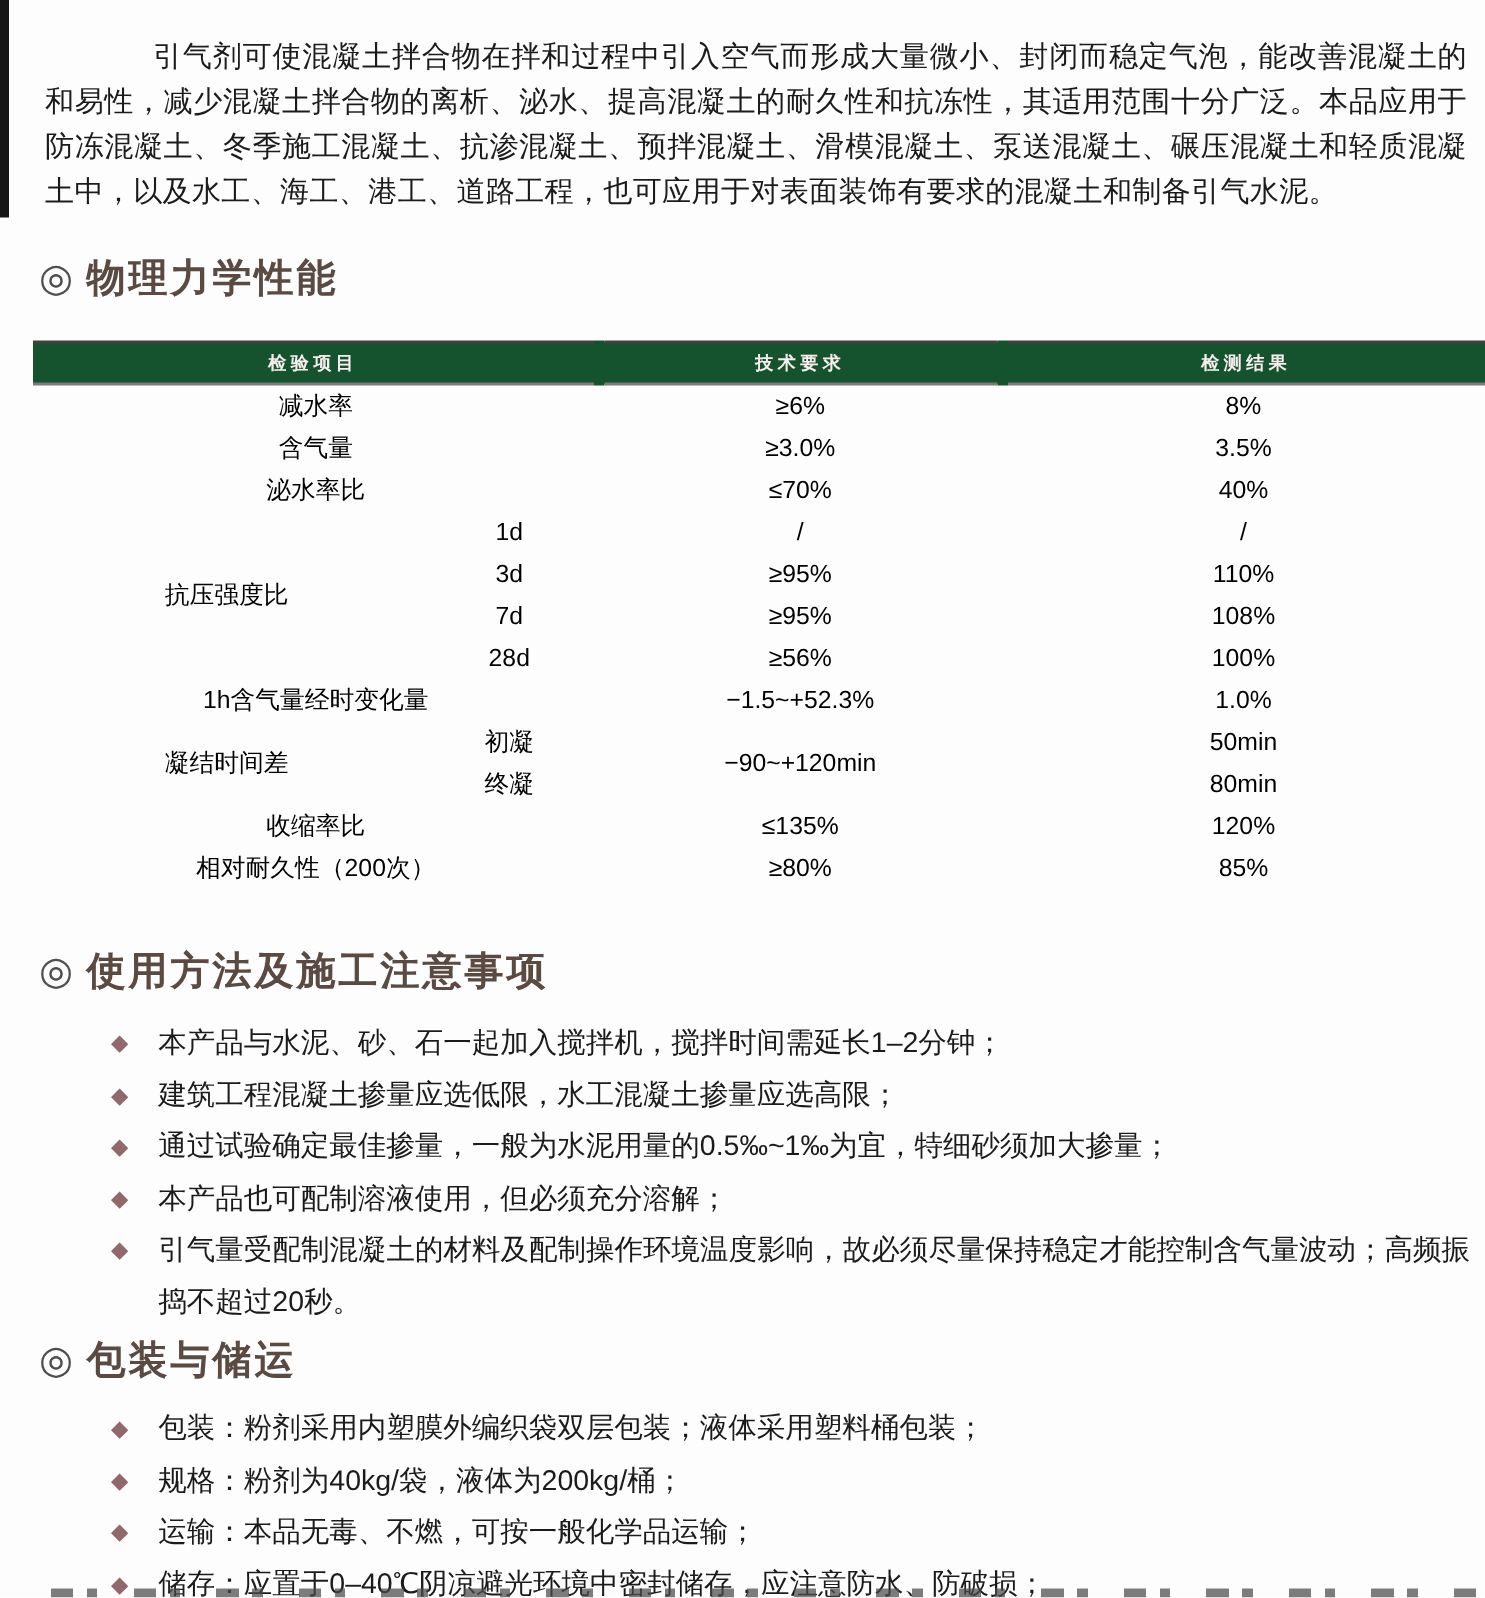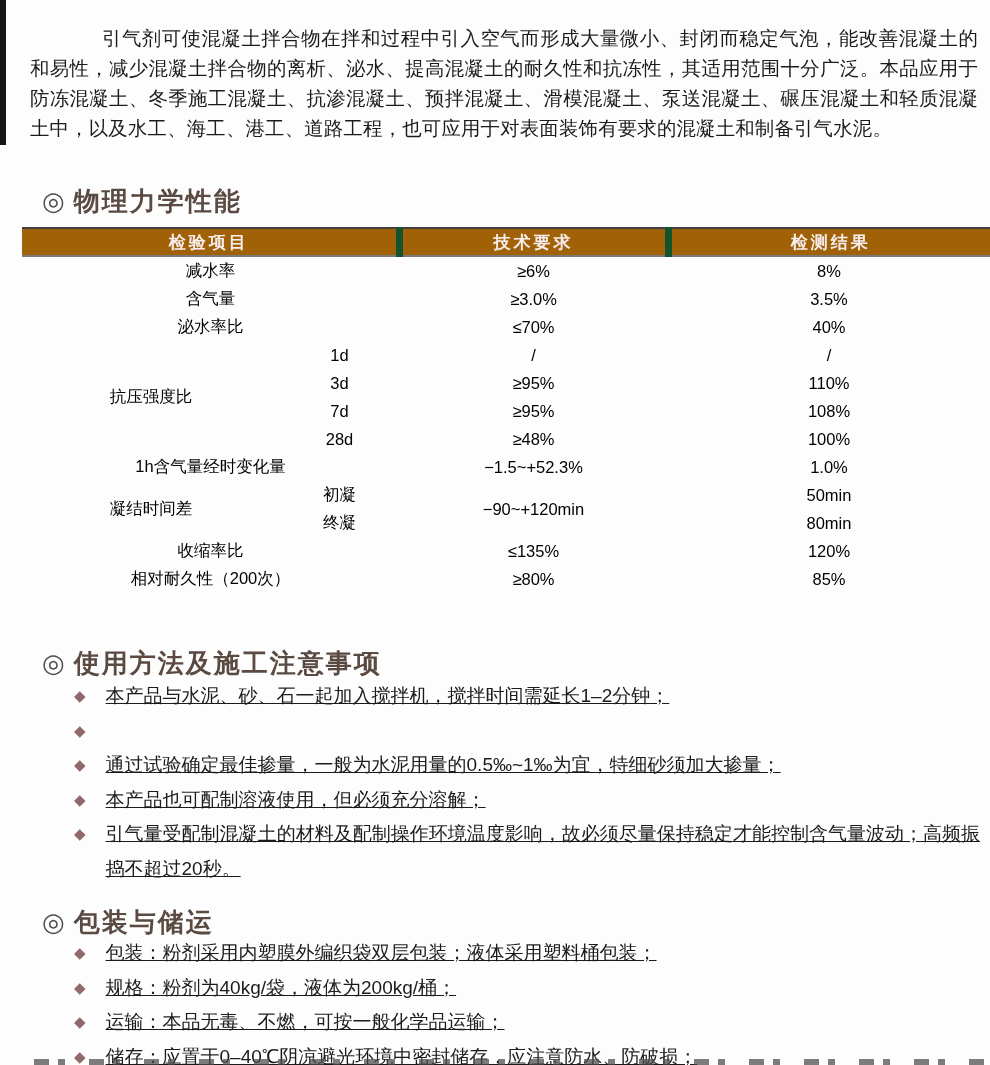--- a/index.html
+++ b/index.html
@@ -5,43 +5,43 @@
   html,body{margin:0;padding:0;}
   body{font-family:"Liberation Sans",sans-serif;background:#ffffff;}
   .page{position:relative;width:990px;height:1065px;background:#fdfdfd;overflow:hidden;color:#1b1b1b;}
 
   .black-bar{position:absolute;left:0;top:0;width:6px;height:145px;background:#161616;}
 
   .intro{position:absolute;left:30px;top:23px;width:948px;margin:0;
          font-size:19.4px;line-height:30px;letter-spacing:0.2px;
          text-indent:72px;text-align:justify;font-weight:500;color:#1b1b1b;}
 
-  .heading{position:absolute;left:26px;margin:16px;font-size:26px;font-weight:700;
+  .heading{position:absolute;left:26px;margin:0;font-size:26px;font-weight:700;
            letter-spacing:2px;color:#5a4a42;white-space:nowrap;}
   .heading .marker{color:#4e4e4e;margin-right:7px;font-weight:400;}
   .h-phys{top:168px;}
   .h-usage{top:630px;}
   .h-pack{top:889px;}
 
   table.phys{position:absolute;left:22px;top:227px;width:968px;
              border-collapse:collapse;table-layout:fixed;}
-  table.phys th{background:#a16207;color:#f7edee;font-weight:700;height:24px;
-                font-size:17px;letter-spacing:3px;
+  table.phys th{background:#14532d;color:#f7edee;font-weight:700;height:24px;
+                font-size:12px;letter-spacing:3px;
                 border-top:2px solid #414141;border-bottom:2px solid #7a7a7a;}
   table.phys th + th{border-left:7px solid #14532d;}
   table.phys td{text-align:center;height:28px;padding:0;
                 font-size:16.5px;font-weight:500;color:#000000;}
 
   ul.bullets{position:absolute;left:74px;margin:0;padding:0;list-style:none;width:906px;}
   .u-list{top:679px;}
   .p-list{top:936px;}
   ul.bullets li{display:flex;gap:20px;font-size:19px;line-height:34.5px;
                 font-weight:500;color:#1b1b1b;}
   ul.bullets .dia{flex:0 0 auto;font-size:15px;color:#91686b;}
-  ul.bullets .txt{text-align:justify;text-decoration:underline;}
+  ul.bullets .txt{text-align:justify;}
 
   .cutoff{position:absolute;left:34px;right:0;bottom:0;height:6px;opacity:.72;
           background:repeating-linear-gradient(90deg,
             #4a4a4a 0 15px,transparent 15px 24px,
             #4a4a4a 24px 31px,transparent 31px 55px);}
 </style>
 </head>
 <body>
 
 <div class="page">
@@ -95,21 +95,21 @@
         <td>≥95%</td>
         <td>110%</td>
       </tr>
       <tr>
         <td>7d</td>
         <td>≥95%</td>
         <td>108%</td>
       </tr>
       <tr>
         <td>28d</td>
-        <td>≥48%</td>
+        <td>≥56%</td>
         <td>100%</td>
       </tr>
       <tr>
         <td colspan="2">1h含气量经时变化量</td>
         <td>−1.5~+52.3%</td>
         <td>1.0%</td>
       </tr>
       <tr>
         <td rowspan="2">凝结时间差</td>
         <td>初凝</td>
@@ -137,20 +137,21 @@
     <span class="marker">◎</span><span>使用方法及施工注意事项</span>
   </h2>
 
   <ul class="bullets u-list">
     <li>
       <span class="dia">◆</span>
       <span class="txt">本产品与水泥、砂、石一起加入搅拌机，搅拌时间需延长1–2分钟；</span>
     </li>
     <li>
       <span class="dia">◆</span>
+      <span class="txt">建筑工程混凝土掺量应选低限，水工混凝土掺量应选高限；</span>
     </li>
     <li>
       <span class="dia">◆</span>
       <span class="txt">通过试验确定最佳掺量，一般为水泥用量的0.5‰~1‰为宜，特细砂须加大掺量；</span>
     </li>
     <li>
       <span class="dia">◆</span>
       <span class="txt">本产品也可配制溶液使用，但必须充分溶解；</span>
     </li>
     <li>

